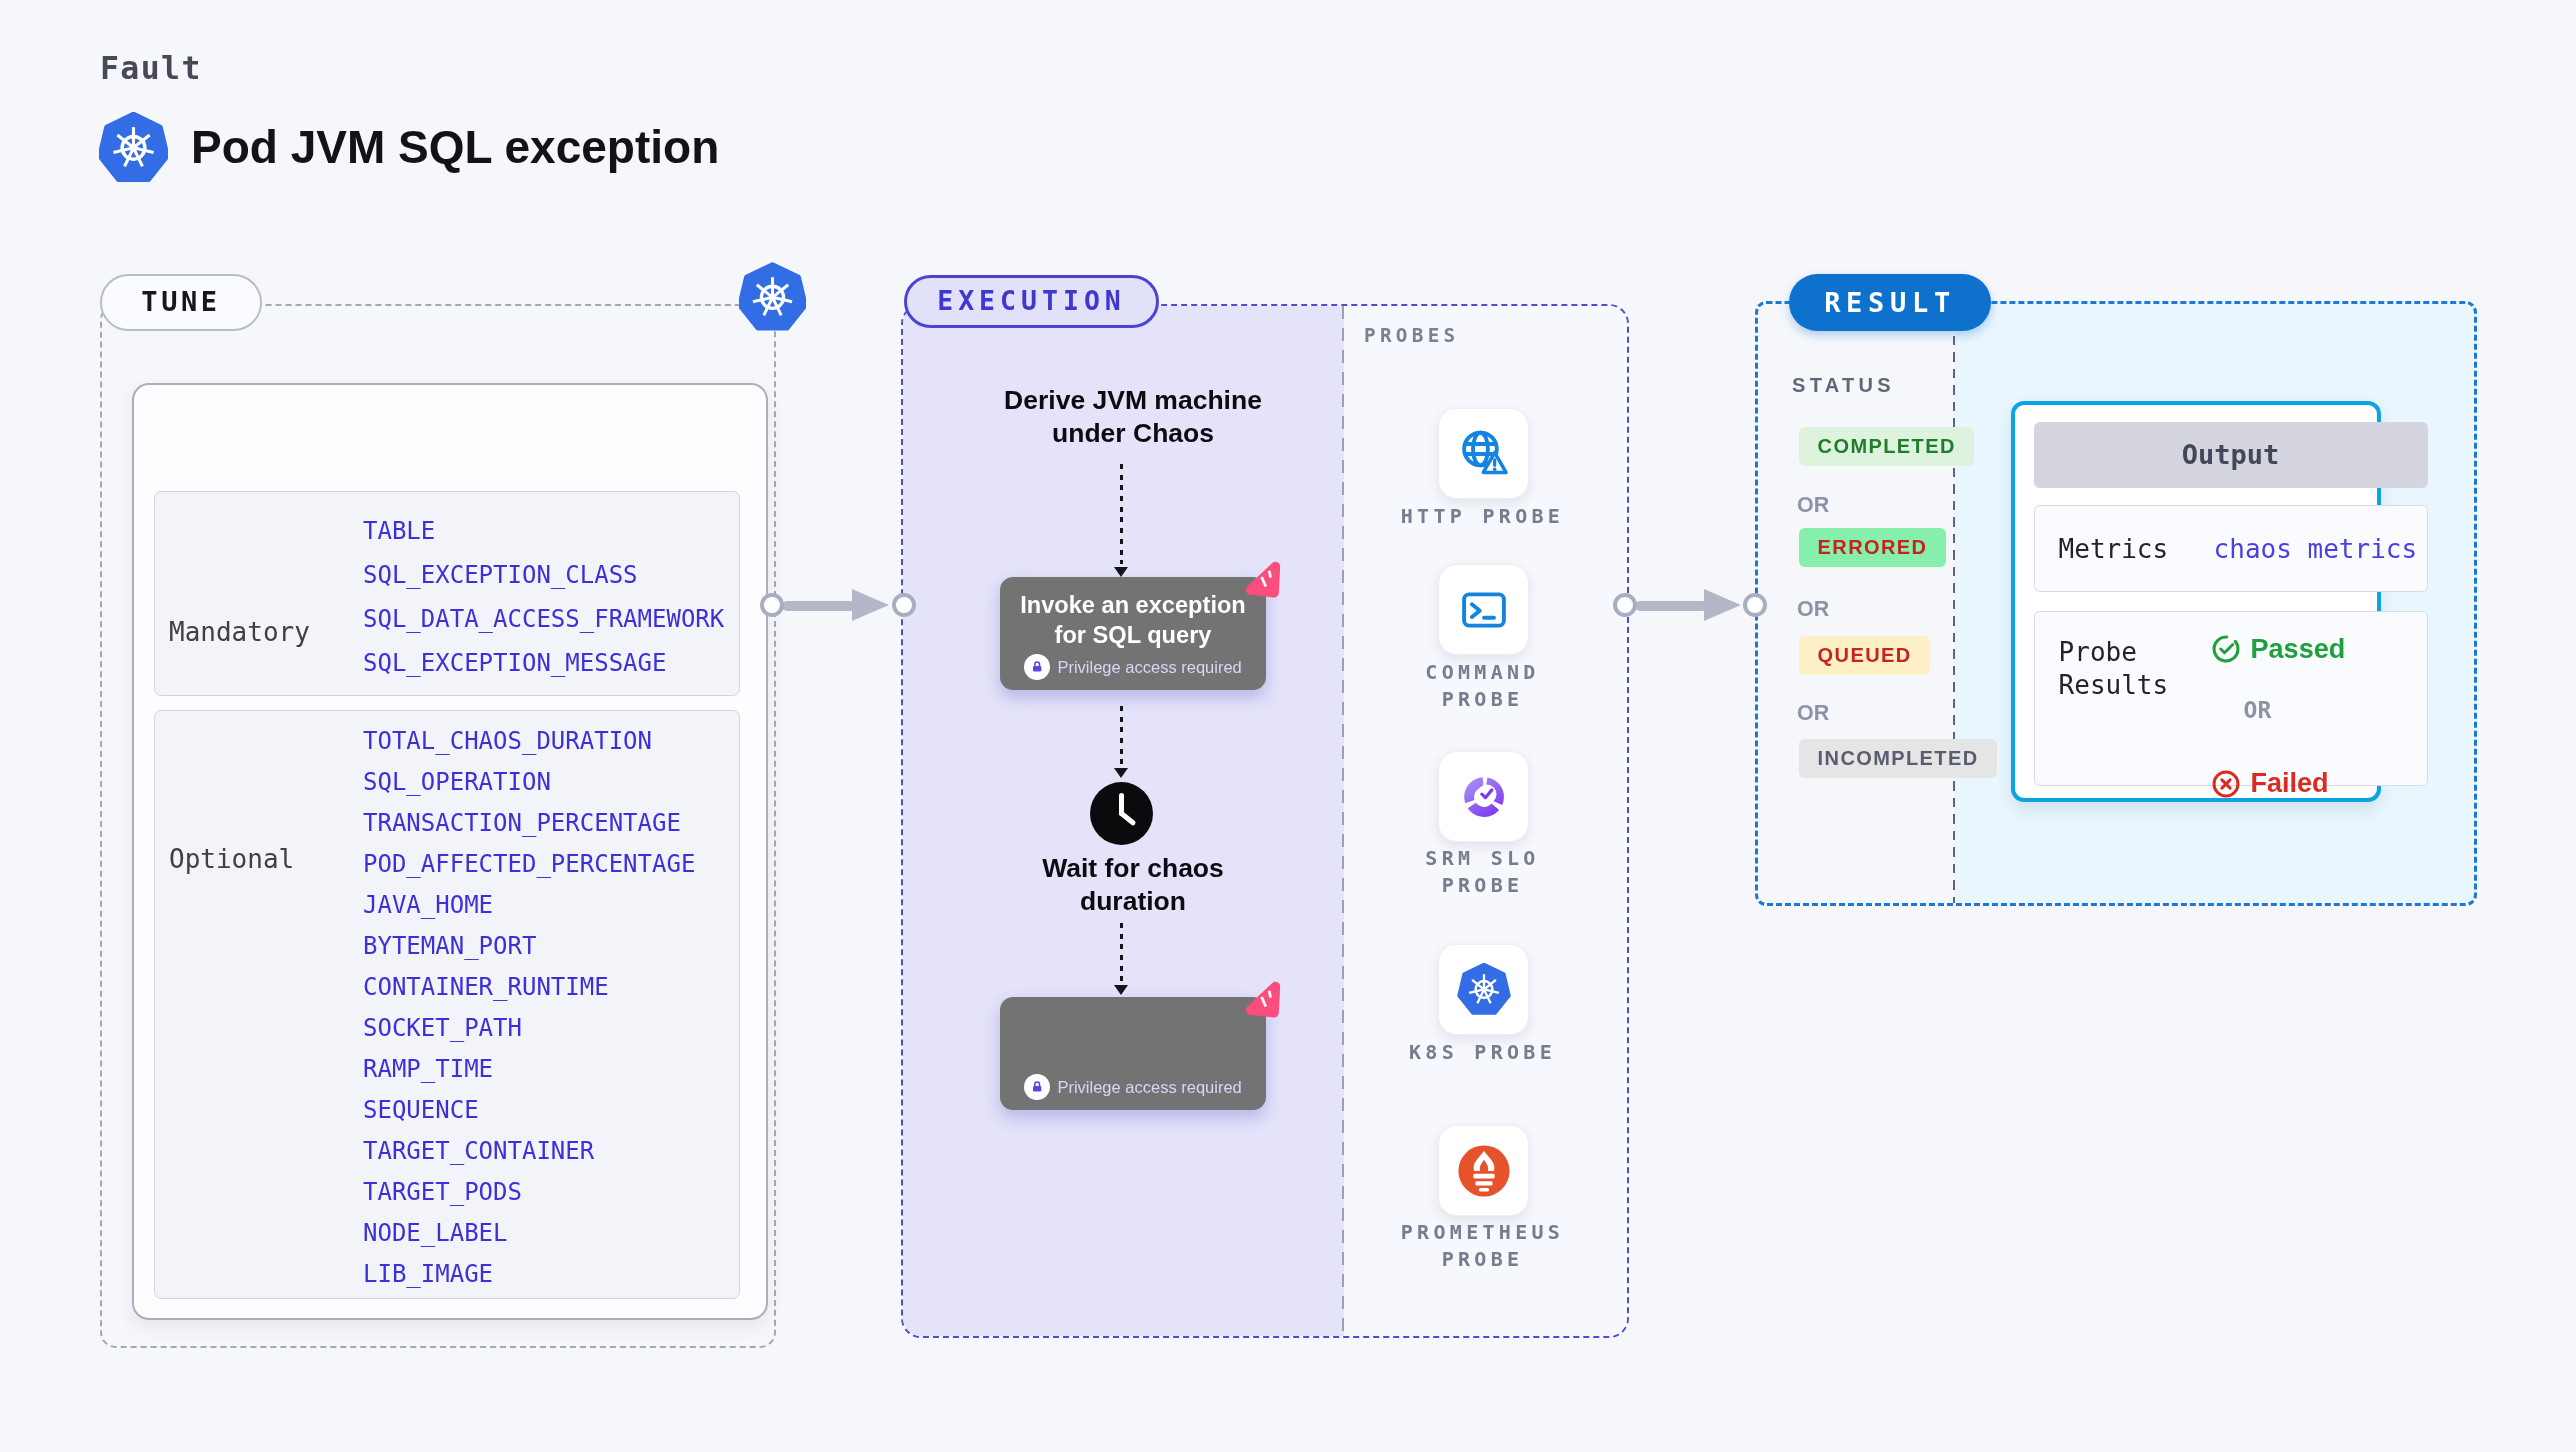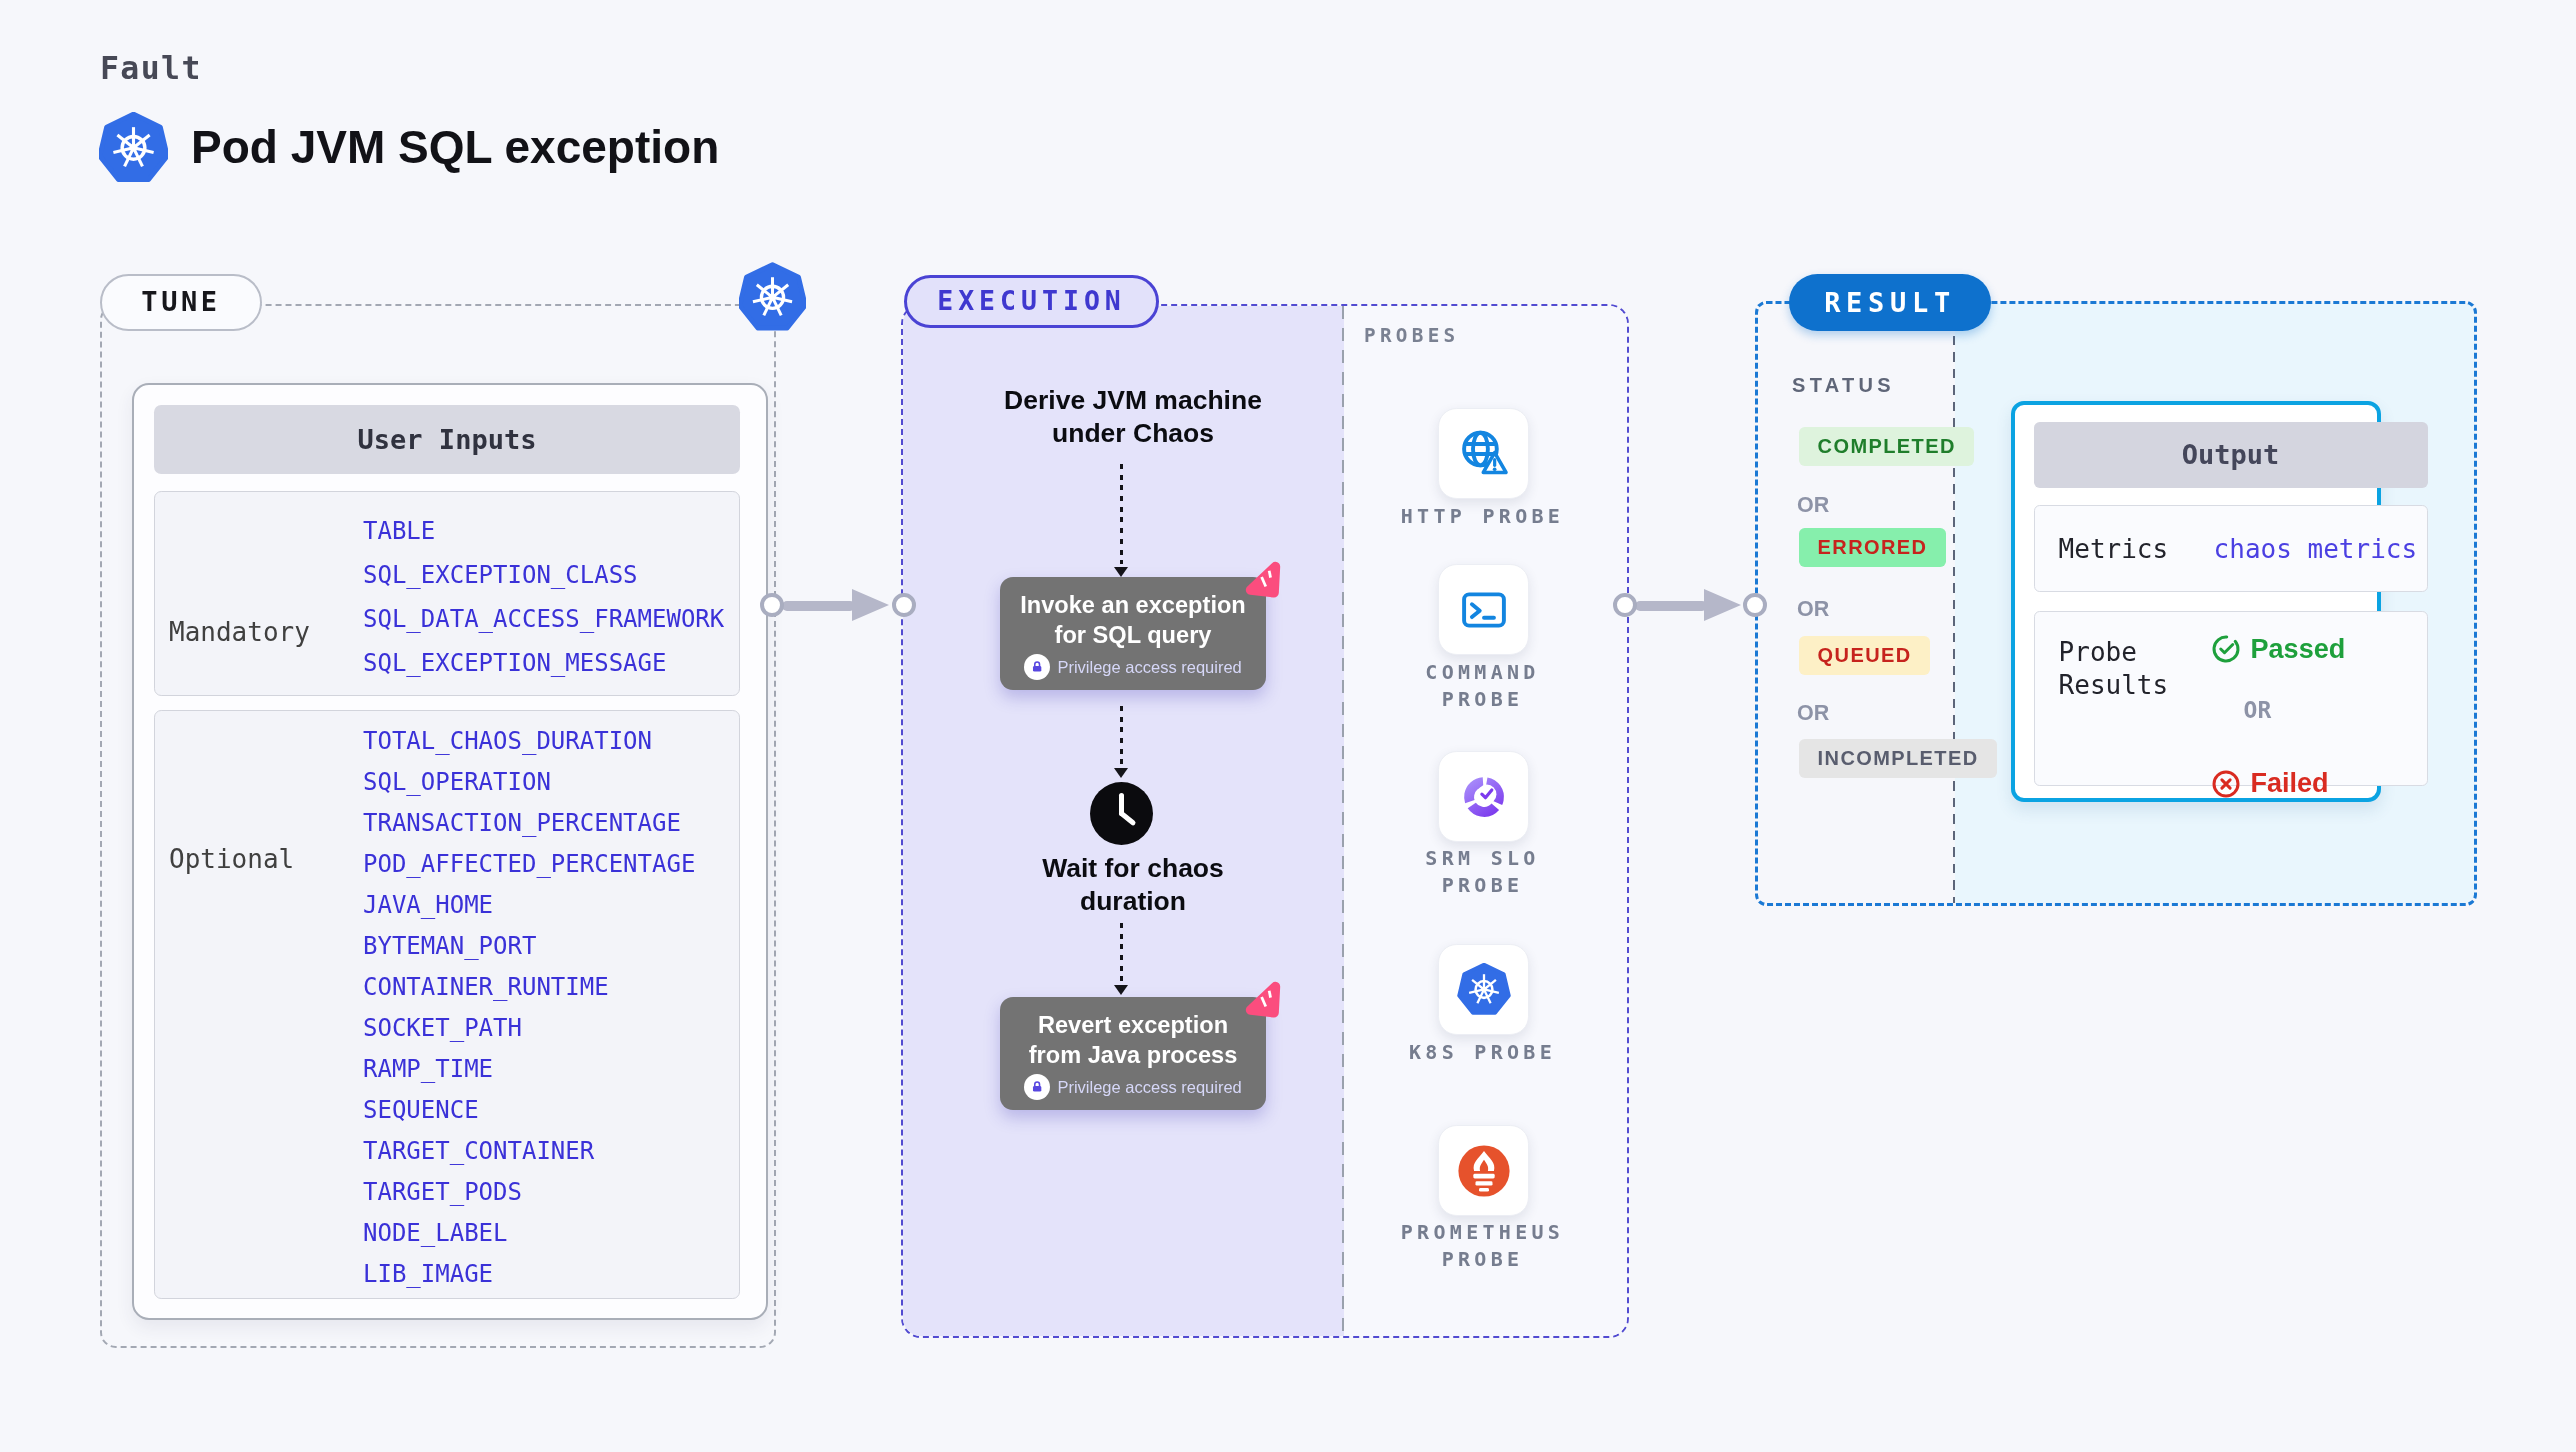--- a/index.html
+++ b/index.html
@@ -146,21 +146,20 @@
         <line x1="50" y1="52" x2="63" y2="79"></line>
       <line x1="50" y1="52" x2="37" y2="79"></line>
         <line x1="50" y1="52" x2="20.8" y2="58.7"></line>
       <line x1="50" y1="52" x2="26.6" y2="33.3"></line>
     </g>
     <circle cx="50" cy="52" r="5.5" fill="#fff"></circle>
   </svg>
 </div>
 
 <div class="abs ui-card">
-  <div class="abs ui-head">User Inputs</div>
 
   <div class="abs param-row row-mandatory">
     <span class="row-label">Mandatory</span>
     <div class="param-list">
       <span class="param">TABLE</span>
       <span class="param">SQL_EXCEPTION_CLASS</span>
       <span class="param">SQL_DATA_ACCESS_FRAMEWORK</span>
       <span class="param">SQL_EXCEPTION_MESSAGE</span>
     </div>
   </div>
@@ -254,22 +253,20 @@
   </div>
 
 <div class="abs chaos-node node-revert">
   <div class="pink-glyph">
     <svg viewBox="0 0 64 64">
       <polygon points="14,48 50,14 48,52" fill="#fb4d7e" stroke="#fb4d7e" stroke-width="14" stroke-linejoin="round"></polygon>
       <line x1="30" y1="29" x2="36" y2="43" stroke="#fff" stroke-width="4"></line>
       <line x1="41" y1="20" x2="43" y2="30" stroke="#fff" stroke-width="4"></line>
     </svg>
   </div>
-  <div class="node-title pre">Revert exception
-from Java process</div>
   <div class="priv">
     <span class="priv-circle">
       <svg viewBox="0 0 24 24" width="14.3" height="14.3">
         <rect x="5" y="10" width="14" height="9.5" rx="2.5" fill="#5847e0"></rect>
         <path d="M8 10 V7.5 a4 4 0 0 1 8 0 V10" fill="none" stroke="#5847e0" stroke-width="2.6"></path>
       </svg>
     </span>
     <span class="priv-text">Privilege access required</span>
   </div>
 </div>

